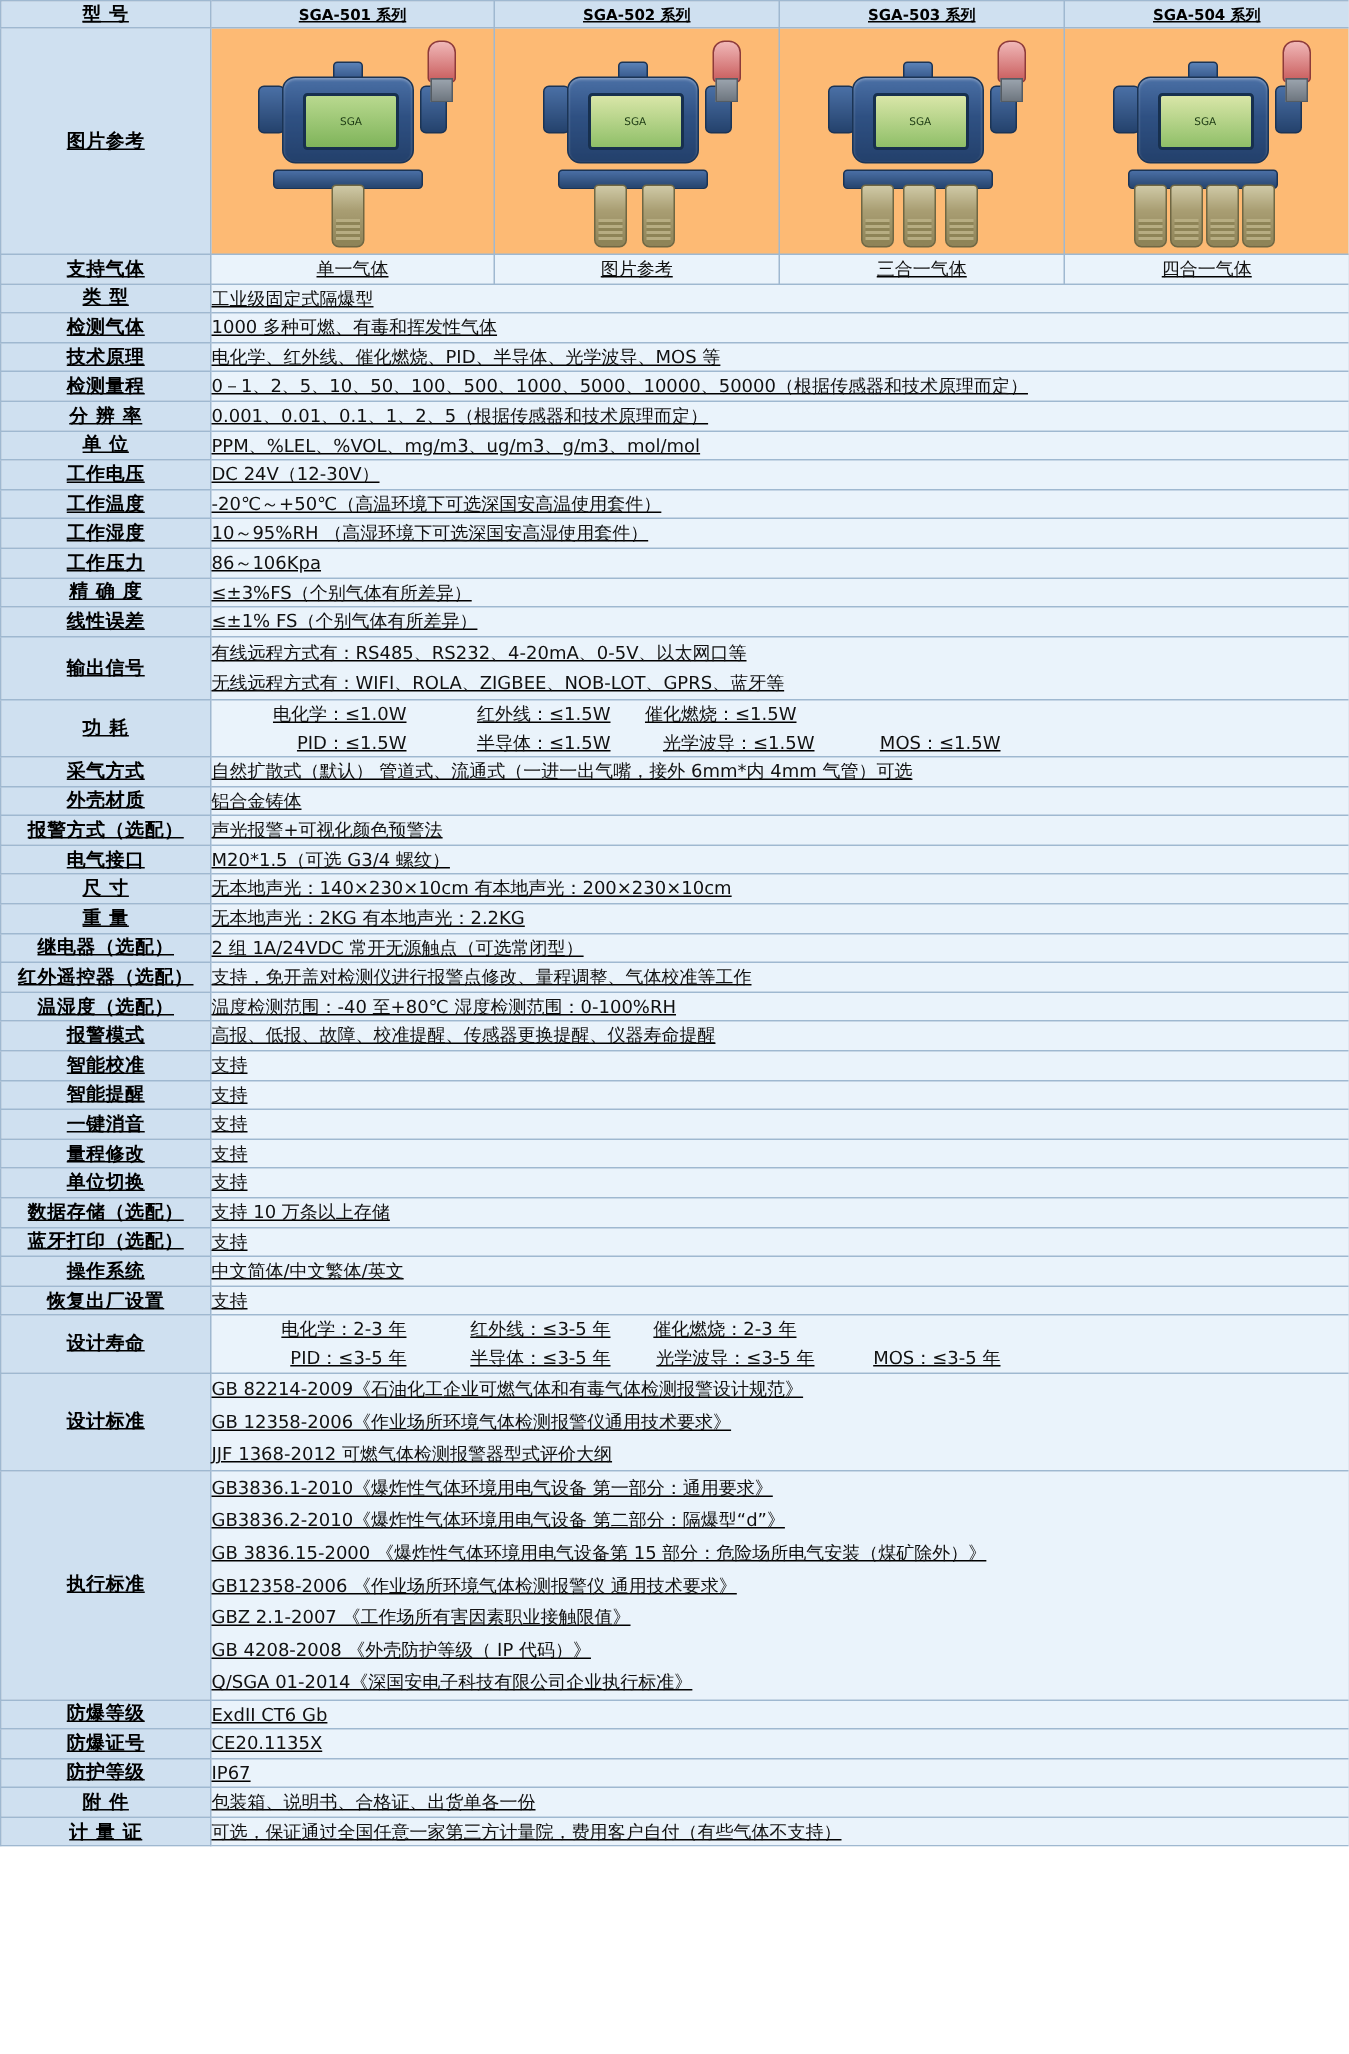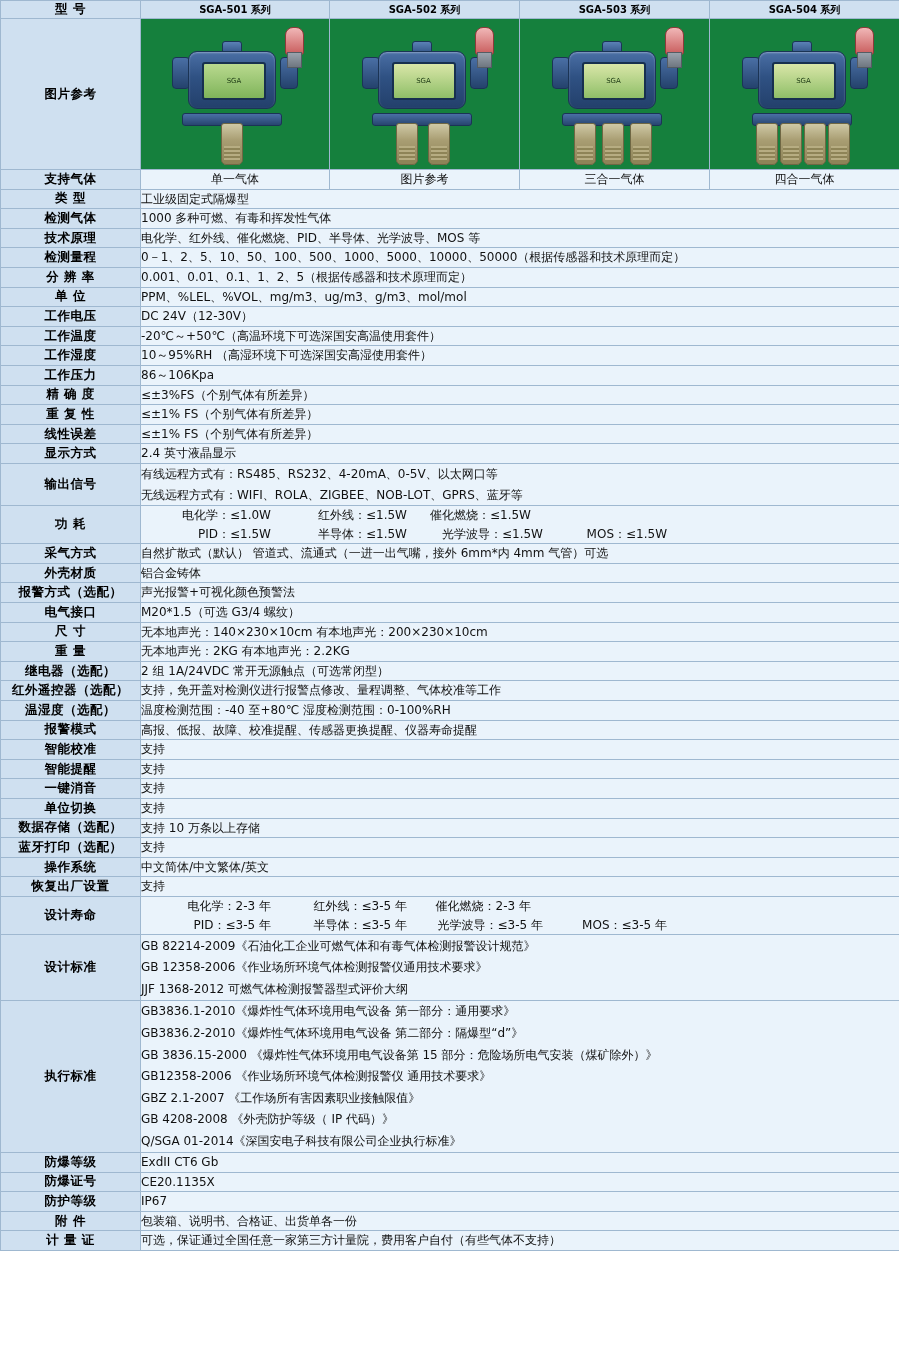--- a/index.html
+++ b/index.html
@@ -7,20 +7,21 @@
     width:899px;
     font-family:"DejaVu Sans","Liberation Sans",sans-serif;
     background:#ffffff;
     color:#000;
     font-size:12px;
   }
   table.spec{
     width:899px;
     border-collapse:collapse;
     table-layout:fixed;
+    text-decoration:underline;
   }
   table.spec td{
     border:1px solid #9fb8d0;
     padding:0;
     vertical-align:middle;
   }
   .lbl{
     width:140px;
     background:#cfe0f0;
     text-align:center;
@@ -39,21 +40,21 @@
   }
   .val.center{text-align:center;}
   .hdr{
     background:#cfe0f0;
     text-align:center;
     font-weight:bold;
     font-size:10px;
     padding:6px 2px;
   }
   .imgcell{
-    background:#15803d;
+    background:#fdba74;
     text-align:center;
     padding:4px 0 2px 0;
     height:150px;
   }
   .row2 > div{padding:1px 0;}
   .cols{display:flex;flex-wrap:wrap;}
   .cols .c{min-width:118px;padding-right:6px;white-space:nowrap;text-align:right;}
   .cols .c.w130{min-width:130px;}
   .std div{padding:1.5px 0;}
   
@@ -242,30 +243,22 @@
     </tr>
     <tr>
       <td class="lbl">工作压力</td>
       <td class="val" colspan="4">86～106Kpa</td>
     </tr>
     <tr>
       <td class="lbl">精 确 度</td>
       <td class="val" colspan="4">≤±3%FS（个别气体有所差异）</td>
     </tr>
     <tr>
-      <td class="lbl">重 复 性</td>
-      <td class="val" colspan="4">≤±1% FS（个别气体有所差异）</td>
-    </tr>
-    <tr>
       <td class="lbl">线性误差</td>
       <td class="val" colspan="4">≤±1% FS（个别气体有所差异）</td>
-    </tr>
-    <tr>
-      <td class="lbl">显示方式</td>
-      <td class="val" colspan="4">2.4 英寸液晶显示</td>
     </tr>
 
     <tr>
       <td class="lbl">输出信号</td>
       <td class="val row2" colspan="4">
         <div>有线远程方式有：RS485、RS232、4-20mA、0-5V、以太网口等</div>
         <div>无线远程方式有：WIFI、ROLA、ZIGBEE、NOB-LOT、GPRS、蓝牙等</div>
       </td>
     </tr>
 
@@ -329,20 +322,24 @@
     <tr>
       <td class="lbl">智能校准</td>
       <td class="val" colspan="4">支持</td>
     </tr>
     <tr>
       <td class="lbl">智能提醒</td>
       <td class="val" colspan="4">支持</td>
     </tr>
     <tr>
       <td class="lbl">一键消音</td>
+      <td class="val" colspan="4">支持</td>
+    </tr>
+    <tr>
+      <td class="lbl">量程修改</td>
       <td class="val" colspan="4">支持</td>
     </tr>
     <tr>
       <td class="lbl">单位切换</td>
       <td class="val" colspan="4">支持</td>
     </tr>
     <tr>
       <td class="lbl">数据存储（选配）</td>
       <td class="val" colspan="4">支持 10 万条以上存储</td>
     </tr>

